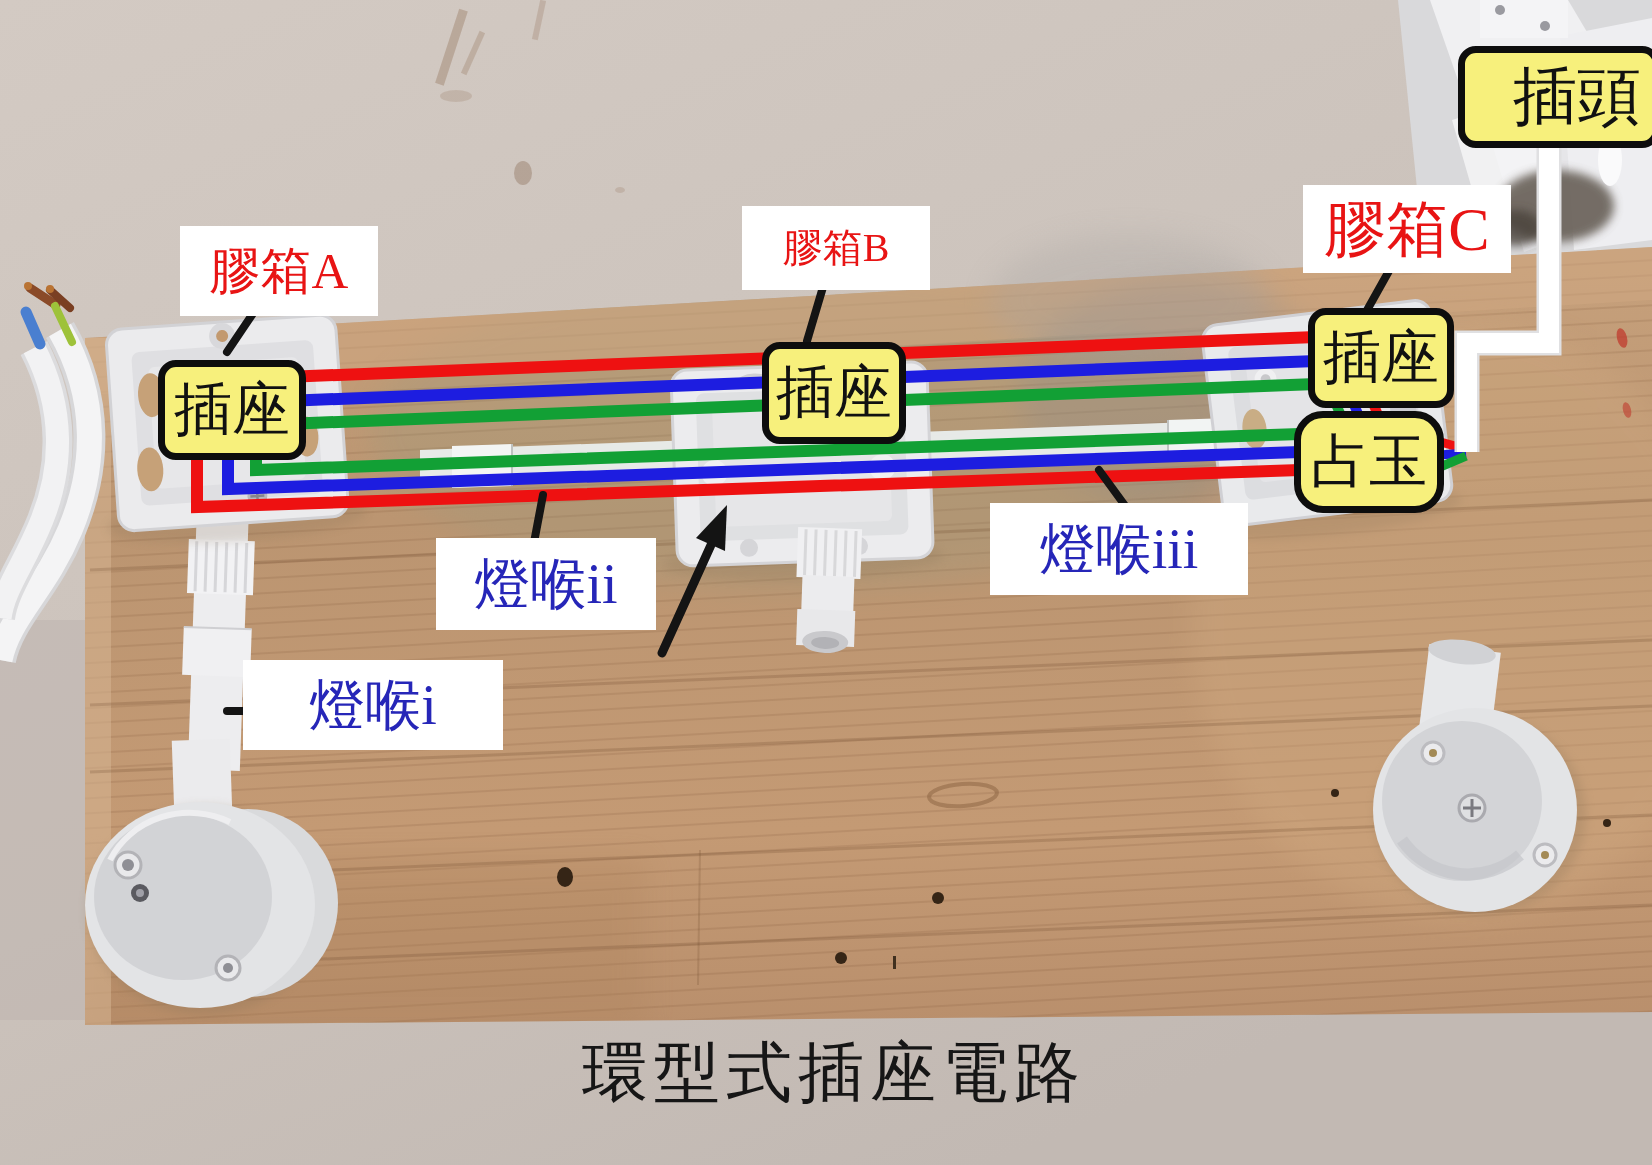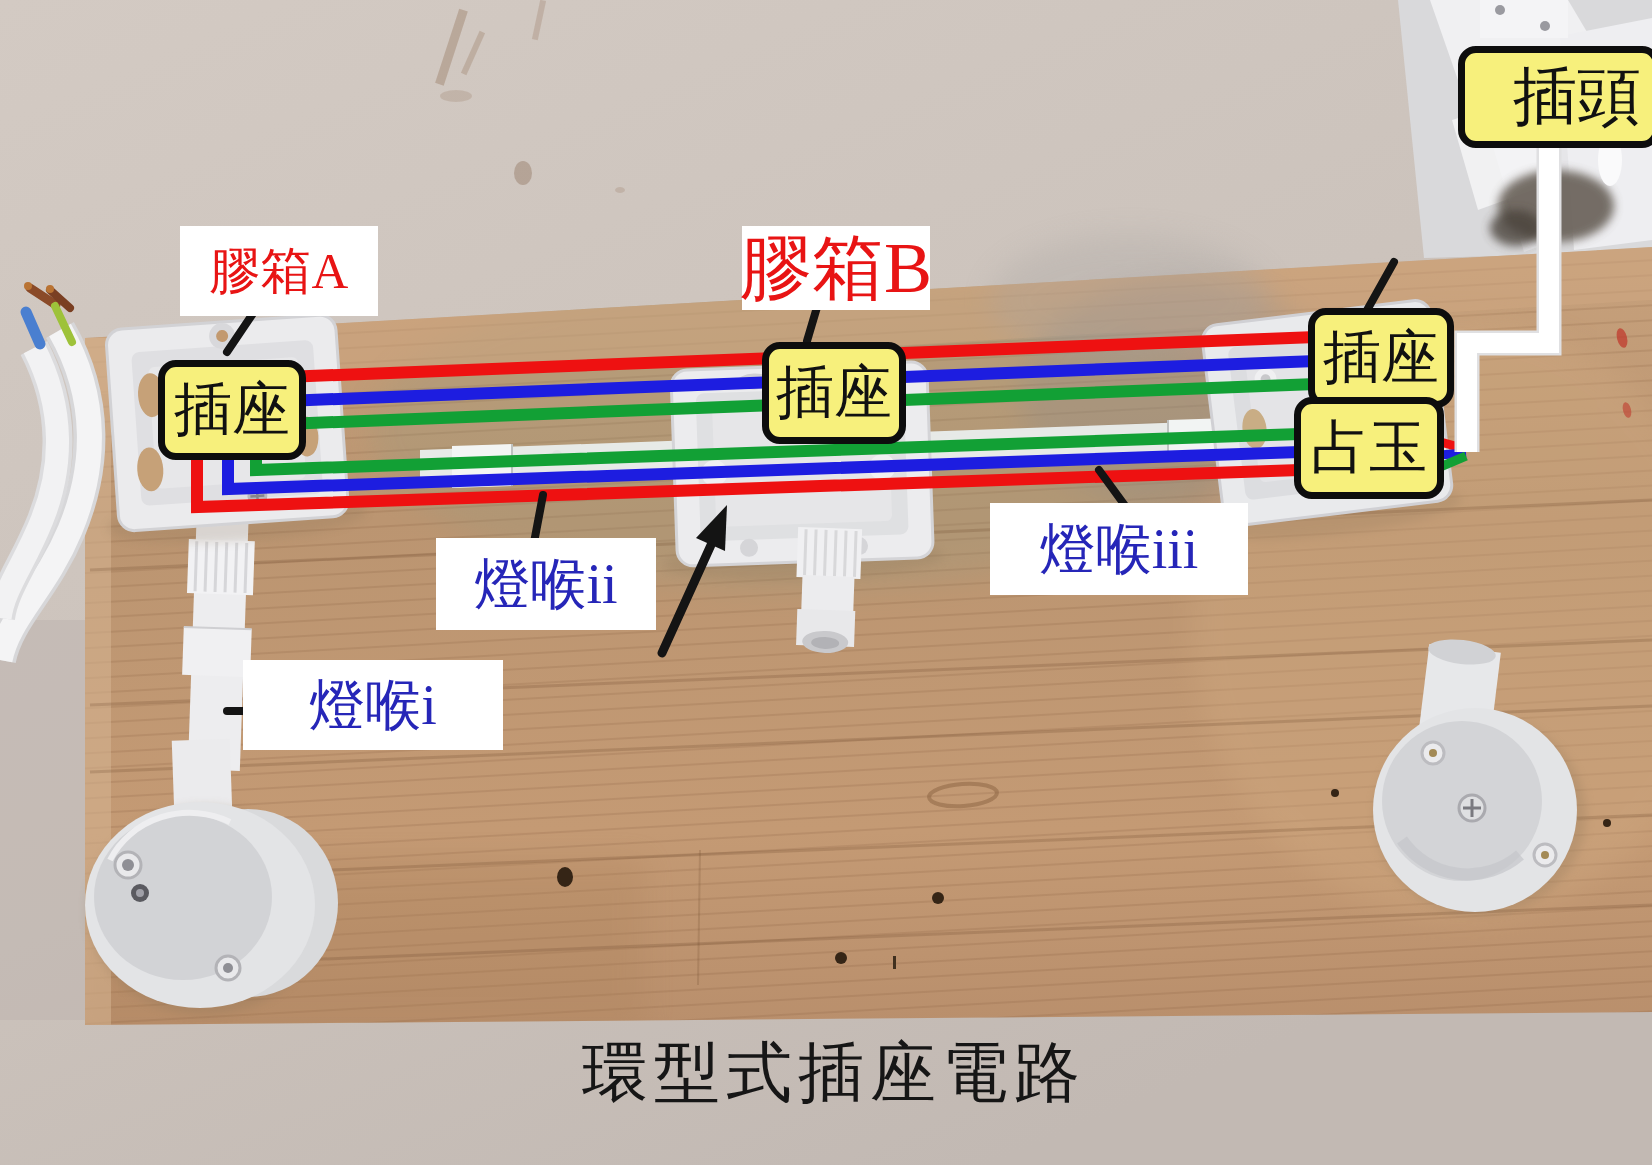--- a/index.html
+++ b/index.html
@@ -292,38 +292,41 @@
 </svg>
 
 <div class="lbl lbl-yellow" style="left:1458px;top:46px;width:152px;height:88px;font-size:64px;padding-left:36px;">
   <span>插頭</span>
 </div>
 
 <div class="lbl lbl-white red-text" style="left:180px;top:226px;width:198px;height:90px;font-size:51px;">
   <span>膠箱A</span>
 </div>
 
-<div class="lbl lbl-white red-text" style="left:742px;top:206px;width:188px;height:84px;font-size:72px;margin-top:20px;">
+<div class="lbl lbl-white red-text" style="left:742px;top:206px;width:188px;height:84px;font-size:40px;">
   <span>膠箱B</span>
 </div>
 
+<div class="lbl lbl-white red-text" style="left:1303px;top:185px;width:208px;height:88px;font-size:62px;">
+  <span>膠箱C</span>
+</div>
 
 <div class="lbl lbl-yellow" style="left:158px;top:360px;width:134px;height:86px;font-size:58px;">
   <span>插座</span>
 </div>
 
 <div class="lbl lbl-yellow" style="left:762px;top:342px;width:130px;height:88px;font-size:58px;">
   <span>插座</span>
 </div>
 
 <div class="lbl lbl-yellow" style="left:1308px;top:308px;width:132px;height:86px;font-size:58px;">
   <span>插座</span>
 </div>
 
-<div class="lbl lbl-yellow" style="left:1294px;top:397px;width:136px;height:88px;font-size:58px;">
+<div class="lbl lbl-yellow" style="left:1294px;top:411px;width:136px;height:88px;font-size:58px;border-radius:29px;">
   <span>占玉</span>
 </div>
 
 <div class="lbl lbl-white blue-text" style="left:436px;top:538px;width:220px;height:92px;font-size:56px;text-align:center;">
   <span>燈喉ii</span>
 </div>
 
 <div class="lbl lbl-white blue-text" style="left:990px;top:503px;width:258px;height:92px;font-size:56px;">
   <span>燈喉iii</span>
 </div>

